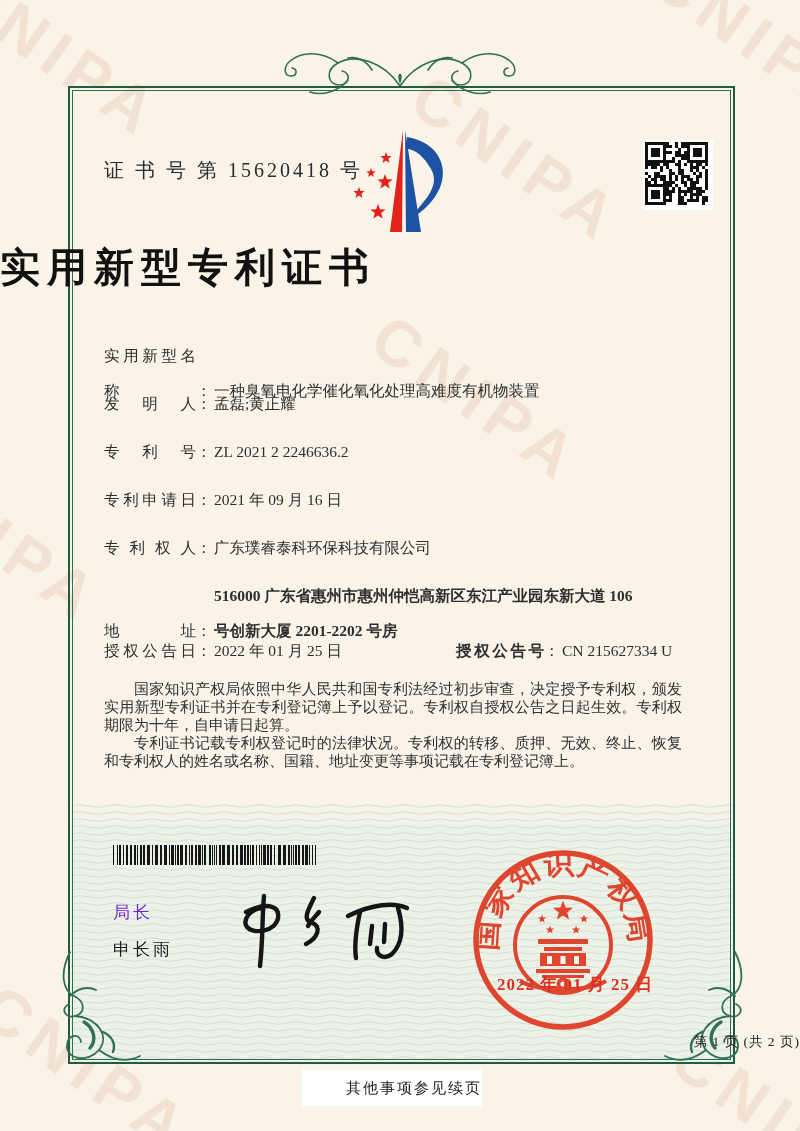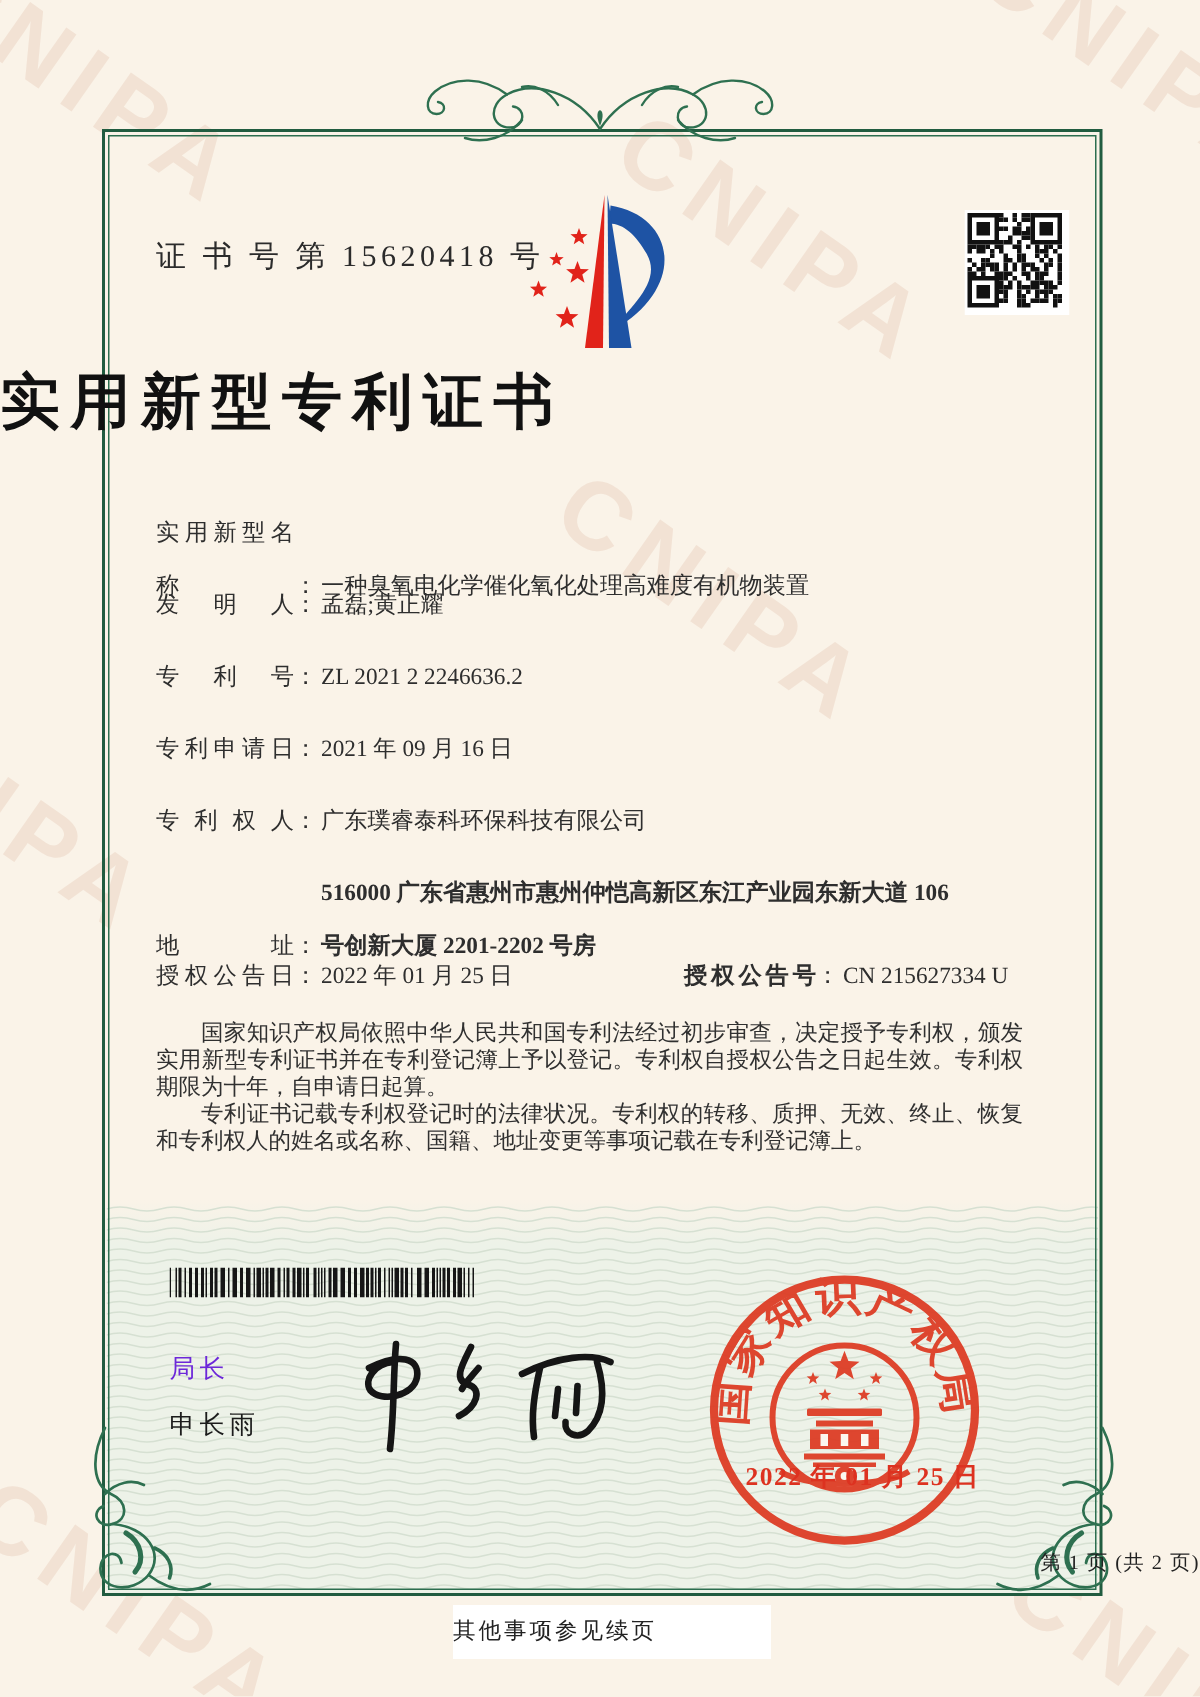--- a/index.html
+++ b/index.html
@@ -42,22 +42,22 @@
   .sig-title{position:absolute;left:113px;top:901px;font:400 17px "Liberation Sans","DejaVu Sans",sans-serif;
       letter-spacing:3px;color:#6d28d9;z-index:3;}
   .sig-name{position:absolute;left:113px;top:938px;font:400 17px "Liberation Sans","DejaVu Sans",sans-serif;
       letter-spacing:3px;color:#1c1c1c;z-index:3;}
   .signature{position:absolute;left:222px;top:878px;z-index:3;}
   .seal{position:absolute;left:468px;top:845px;z-index:4;opacity:.93;}
   .seal-date{position:absolute;left:497px;top:973px;font-size:17px;color:#dd3220;
       letter-spacing:1px;z-index:5;font-weight:700;}
   .page-info{position:absolute;left:0;right:0;top:1033px;text-align:right;font-size:13.5px;
       letter-spacing:1px;color:#222;z-index:3;padding-left:11px;}
-  .note-box{position:absolute;left:302px;top:1070px;width:212px;height:36px;background:#ffffff;
-      text-align:left;line-height:36px;font-size:15px;letter-spacing:2px;color:#222;z-index:3;}
+  .note-box{position:absolute;left:302px;top:1070px;width:180px;height:36px;background:#ffffff;
+      text-align:right;line-height:36px;font-size:15px;letter-spacing:2px;color:#222;z-index:3;}
 </style>
 </head>
 <body>
 
 <div class="page">
 
   <span class="wm" style="left:-20px;top:-45px">CNIPA</span>
   <span class="wm" style="left:440px;top:60px">CNIPA</span>
   <span class="wm" style="left:-80px;top:440px">CNIPA</span>
   <span class="wm" style="left:400px;top:300px">CNIPA</span>

